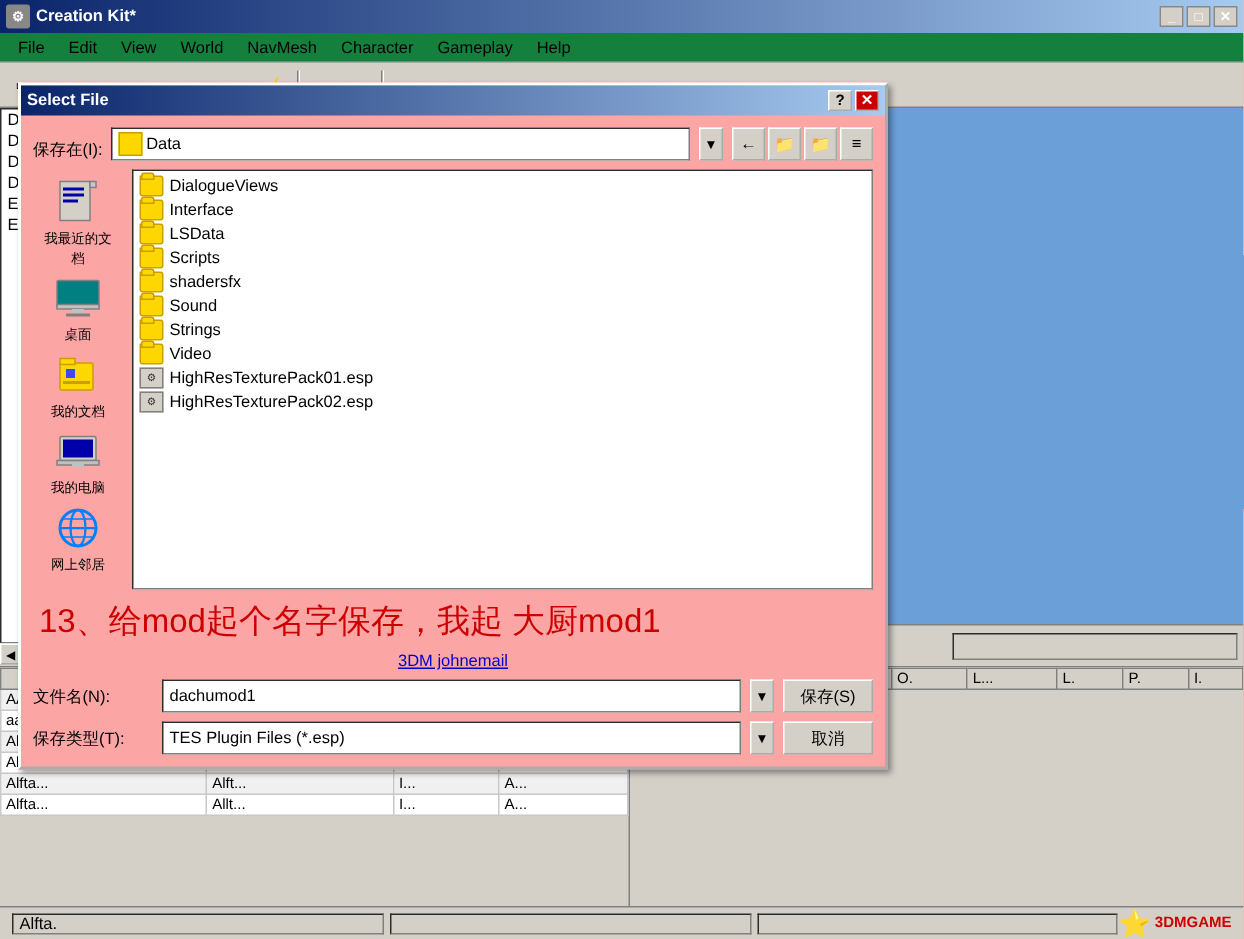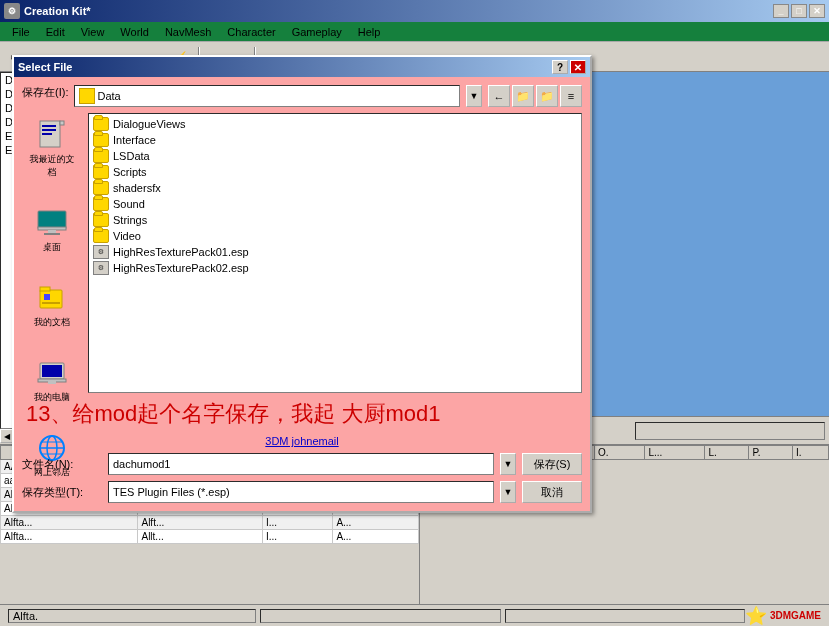--- a/index.html
+++ b/index.html
@@ -274,21 +274,21 @@
     .dialog-body {
       padding: 8px;
       display: flex;
       flex-direction: column;
       gap: 6px;
     }
 
     
     .save-location-row {
       display: flex;
-      align-items: flex-start;
+      align-items: flex-end;
       gap: 6px;
     }
     .save-location-label {
       font-size: 11px;
       white-space: nowrap;
     }
     .save-location-combo-btn {
       width: 16px;
       height: 22px;
       background: #d4d0c8;
@@ -319,21 +319,21 @@
     .file-list-area {
       display: flex;
       gap: 6px;
       height: 280px;
     }
     .left-shortcuts {
       width: 60px;
       display: flex;
       flex-direction: column;
       align-items: center;
-      gap: 24px;
+      gap: 0;
       padding: 4px 0;
     }
     .shortcut-item {
       display: flex;
       flex-direction: column;
       align-items: center;
       gap: 2px;
       cursor: pointer;
       padding: 2px;
       width: 55px;

